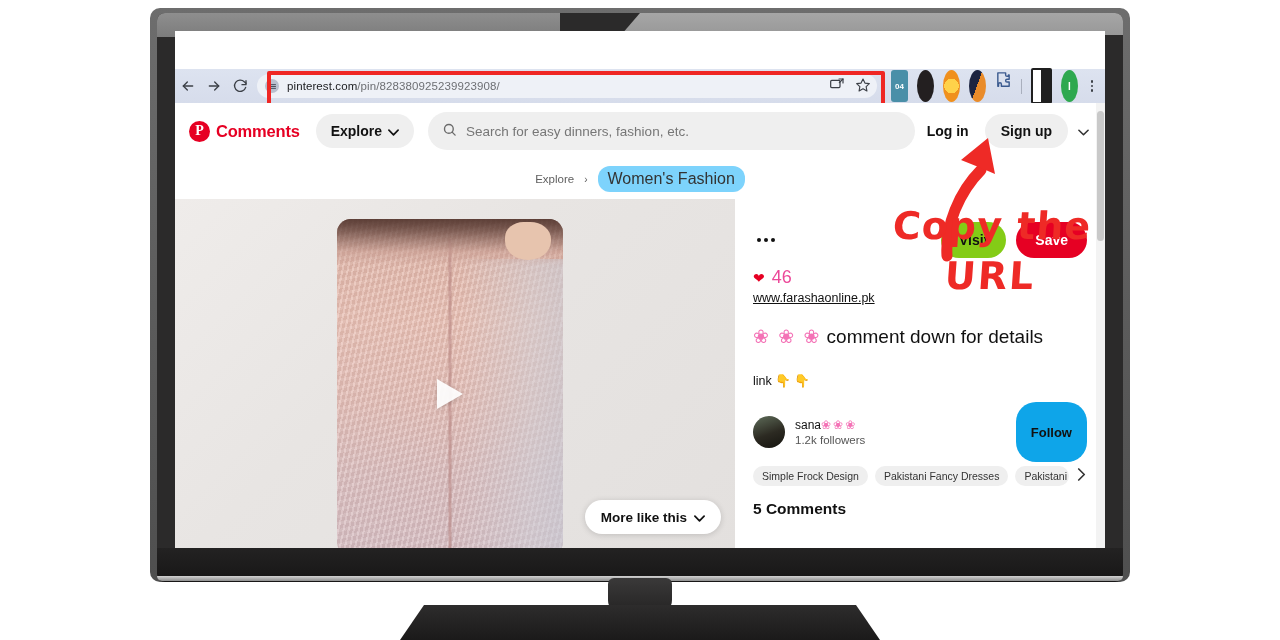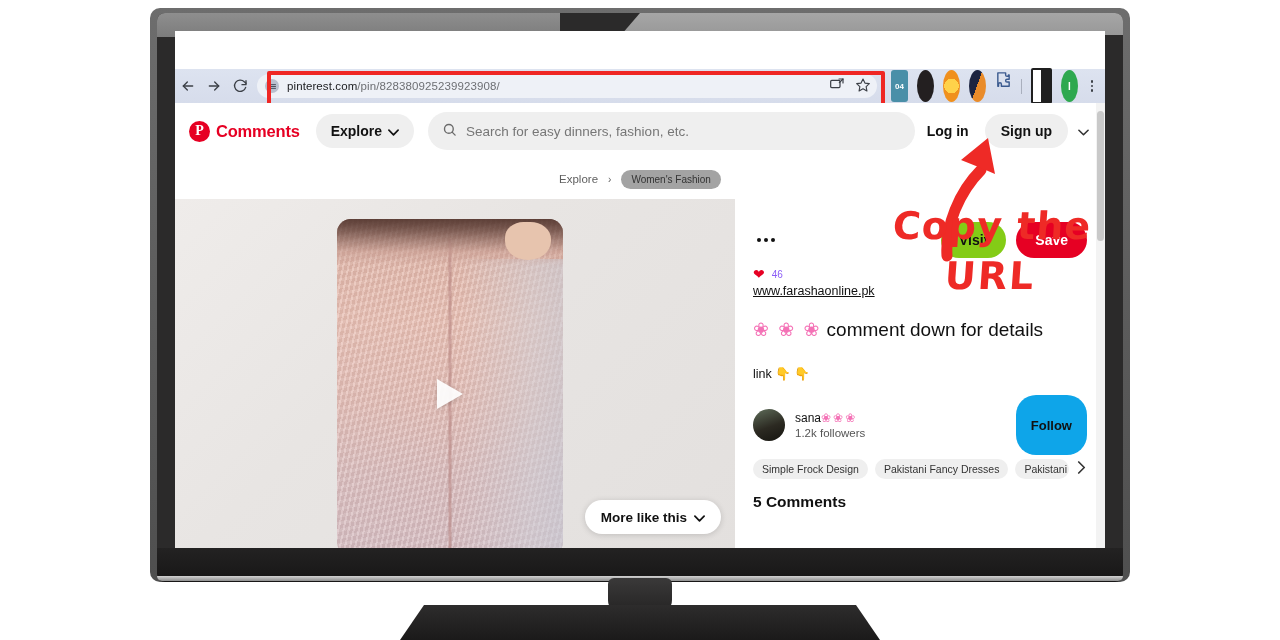--- a/index.html
+++ b/index.html
@@ -104,21 +104,21 @@
   .searchbar{flex:1;margin-left:14px;height:38px;background:#efefef;border-radius:20px;display:flex;align-items:center;padding:0 14px;gap:9px;}
   .search-ph{font-size:13.5px;color:#767676;}
   .login-btn{font-size:14px;font-weight:bold;color:#111;padding:0 12px;}
   .signup-btn{background:#efefef;border-radius:20px;height:34px;display:flex;align-items:center;padding:0 16px;font-size:14px;font-weight:bold;color:#111;margin-left:4px;}
   .hdr-chev{margin-left:10px;margin-right:2px;}
 
   
   .crumbs{position:absolute;left:0;top:128px;width:930px;height:40px;display:flex;align-items:center;justify-content:center;gap:10px;background:#fff;}
   .crumb{font-size:11.5px;color:#5f5f5f;}
   .crumb-sep{font-size:10px;color:#5f5f5f;}
-  .crumb-pill{font-size:10px;color:#333;background:#a3a3a3;border-radius:12px;padding:4px 10px;}
+  .crumb-pill{font-size:16px;color:#333;background:#7dd3fc;border-radius:12px;padding:4px 10px;}
 
   
   .content{position:absolute;left:0;top:168px;width:930px;height:357px;display:flex;}
   .pin-media{position:relative;width:560px;height:357px;background:linear-gradient(135deg,#efecea 0%,#e8e5e3 40%,#e3e0de 100%);overflow:hidden;}
   .media-frame{
     position:absolute;left:162px;top:20px;width:226px;height:337px;
     border-radius:14px;overflow:hidden;
     background:linear-gradient(180deg,#6a4b42 0%,#c9a195 6%,#e3b8ab 13%,#e9bfb3 30%,#e3bdb6 55%,#dbbdbd 75%,#d6bdc2 100%);
   }
   .dress-sheen{position:absolute;inset:0;background:
@@ -142,21 +142,21 @@
 
   
   .pin-info{position:relative;width:370px;height:357px;background:#fff;padding:22px 18px 0 18px;box-sizing:border-box;}
   .actions-row{display:flex;align-items:center;justify-content:space-between;height:38px;}
   .dots{display:flex;gap:3px;align-items:center;padding-left:4px;}
   .dots i{width:4px;height:4px;border-radius:50%;background:#111;display:block;}
   .act-right{display:flex;align-items:center;gap:10px;}
   .visit-btn{background:#84cc16;border-radius:20px;height:36px;display:flex;align-items:center;padding:0 18px;font-size:14px;font-weight:bold;color:#111;}
   .save-btn{background:#e60023;border-radius:20px;height:36px;display:flex;align-items:center;padding:0 19px;font-size:14px;font-weight:bold;color:#fff;}
   .react-row{display:flex;align-items:center;gap:7px;margin-top:8px;}
-  .react-count{font-size:10px;color:#8b5cf6;}
+  .react-count{font-size:18px;color:#ec4899;}
   .src-link{display:block;margin-top:3px;font-size:12.5px;color:#111;text-decoration:underline;}
   .desc{margin-top:18px;font-size:19px;line-height:28px;color:#111;font-weight:500;}
   .flower{color:#f472b6;letter-spacing:2px;}
   .link-line{margin-top:22px;font-size:12.5px;color:#111;}
   .user-row{display:flex;align-items:center;margin-top:14px;}
   .avatar{width:32px;height:32px;border-radius:50%;background:linear-gradient(160deg,#5f6d5a 0%,#2c2a22 55%,#15140f 100%);flex:0 0 auto;}
   .user-meta{margin-left:10px;flex:1;}
   .user-name{font-size:12px;color:#111;}
   .user-followers{font-size:11.5px;color:#555;margin-top:2px;}
   .follow-btn{background:#0ea5e9;border-radius:20px;height:30px;display:flex;align-items:center;padding:15px 15px;font-size:13px;font-weight:bold;color:#111;}

